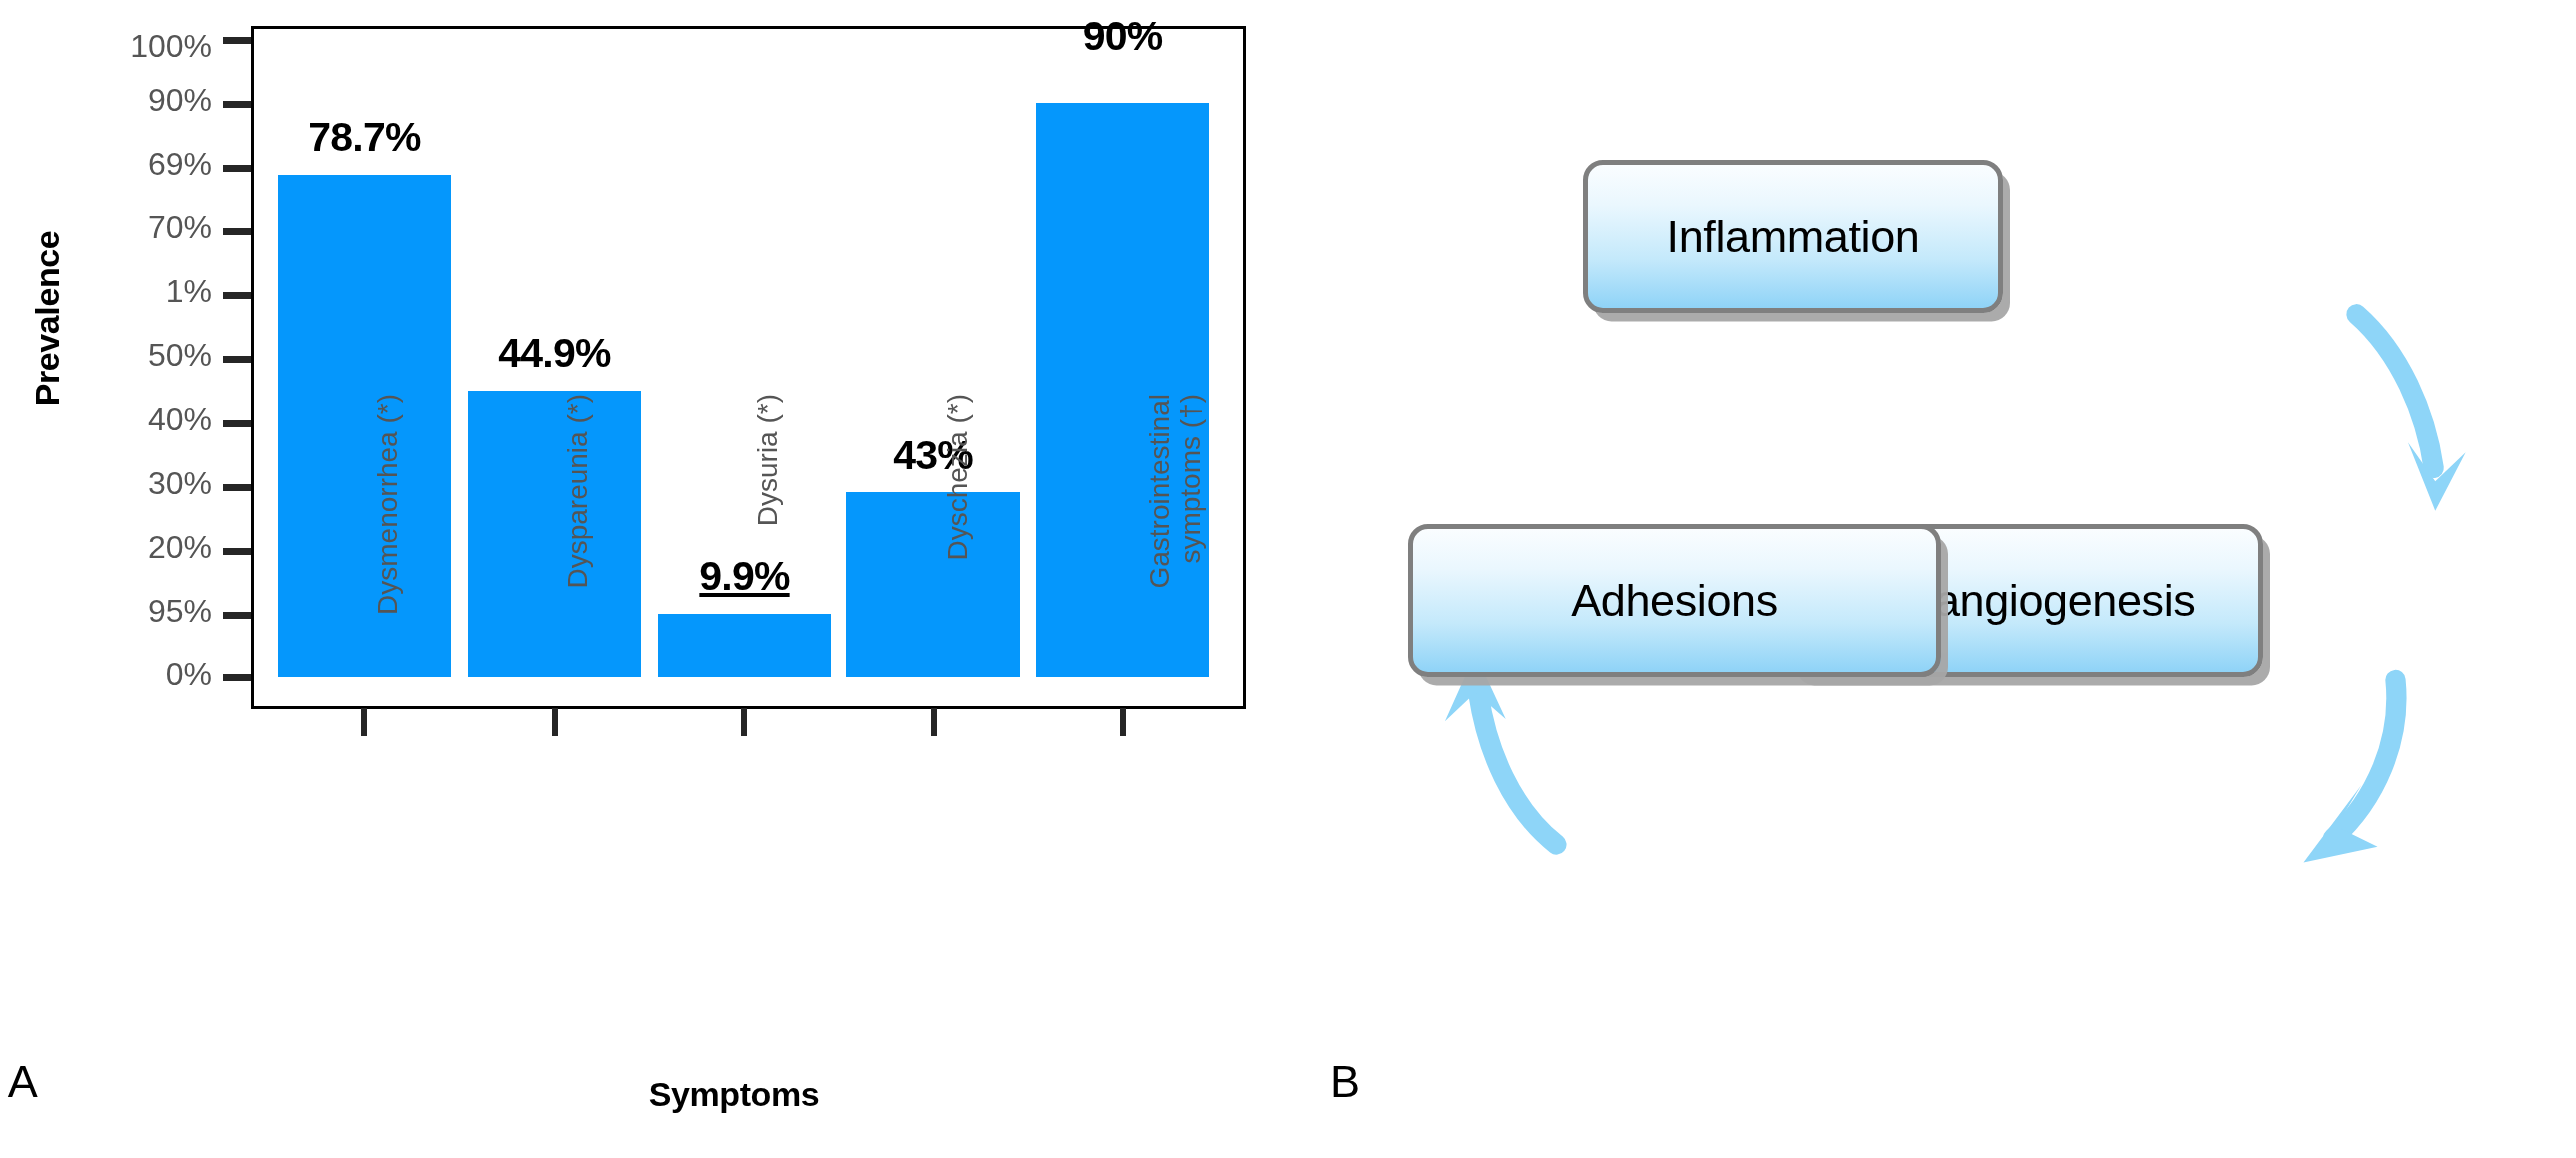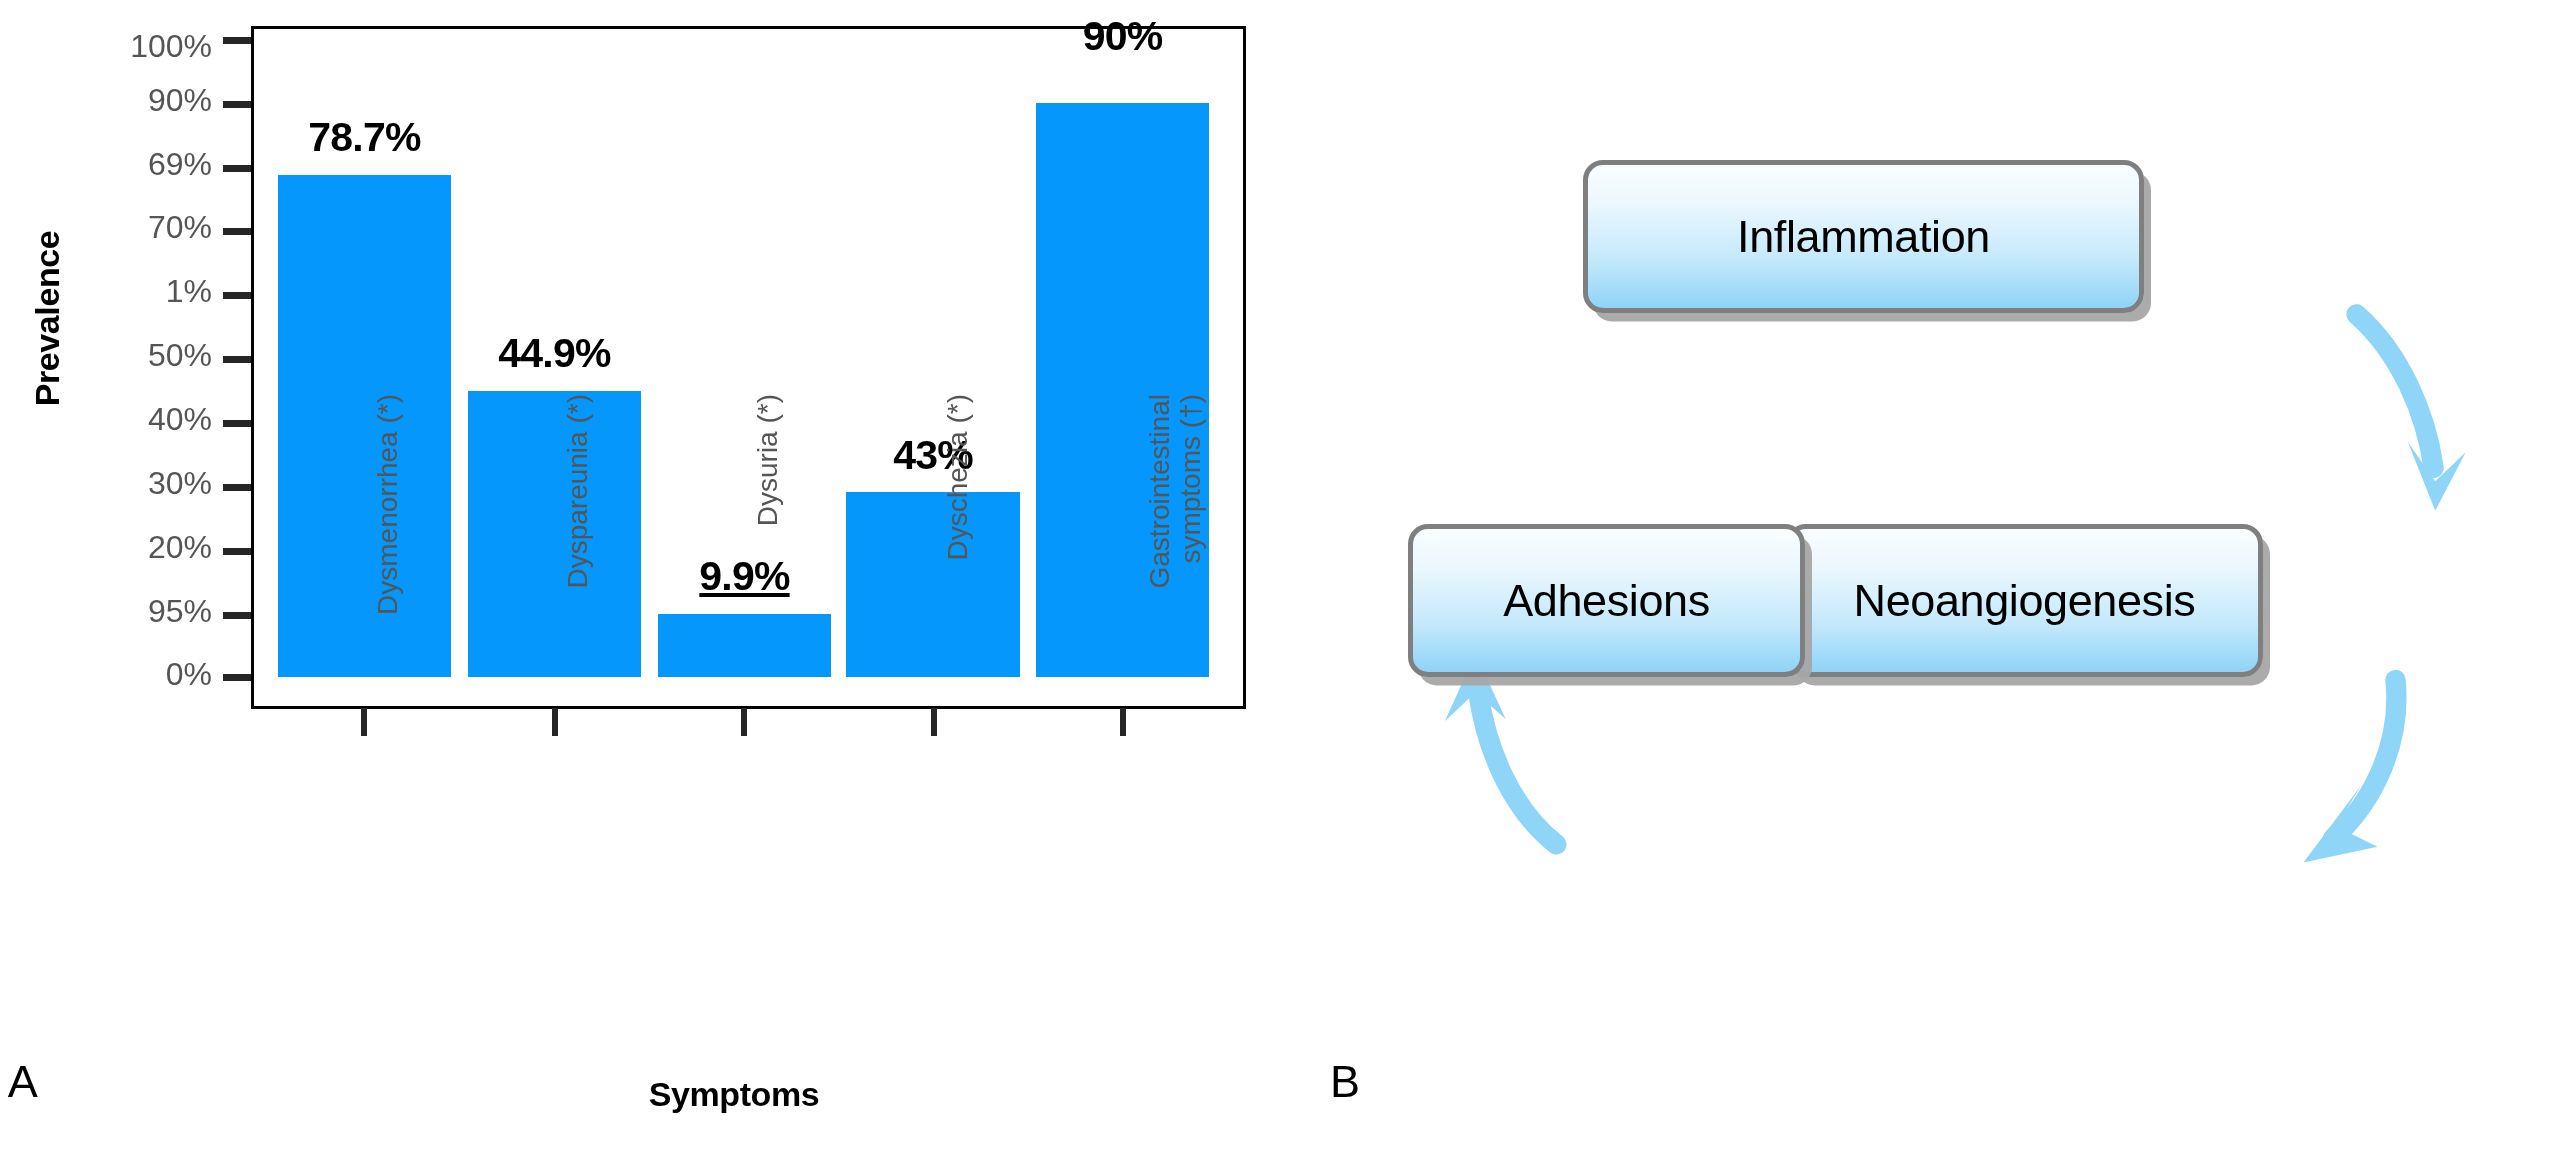--- a/index.html
+++ b/index.html
@@ -141,28 +141,28 @@
       <path d="M 1421 872 C 1429 950 1395 1026 1341 1075" fill="none" stroke="#8ED5F8" stroke-width="26" stroke-linecap="round"></path>
       <path d="M 1377 1007 L 1303 1106 L 1398 1086 L 1345 1060 Z" fill="#8ED5F8"></path>
     </g>
 
     <g>
       <path d="M 345 1083 C 288 1038 256 963 245 890" fill="none" stroke="#8ED5F8" stroke-width="26" stroke-linecap="round"></path>
       <path d="M 202 925 L 241 838 L 280 922 L 241 888 Z" fill="#8ED5F8"></path>
     </g>
   </svg>
 
-  <div class="node" style="left:296px;top:160px;width:561px;height:153px;">
+  <div class="node" style="left:296px;top:160px;width:420px;height:153px;">
     <span>Inflammation</span>
   </div>
 
   <div class="node" style="left:499px;top:524px;width:477px;height:153px;">
     <span>Neoangiogenesis</span>
   </div>
 
 
-  <div class="node" style="left:121px;top:524px;width:397px;height:153px;justify-content:center;">
+  <div class="node" style="left:121px;top:524px;width:533px;height:153px;justify-content:center;">
     <span>Adhesions</span>
   </div>
 
   <div id="label-b">B</div>
 </div>
 
 
 </body></html>

